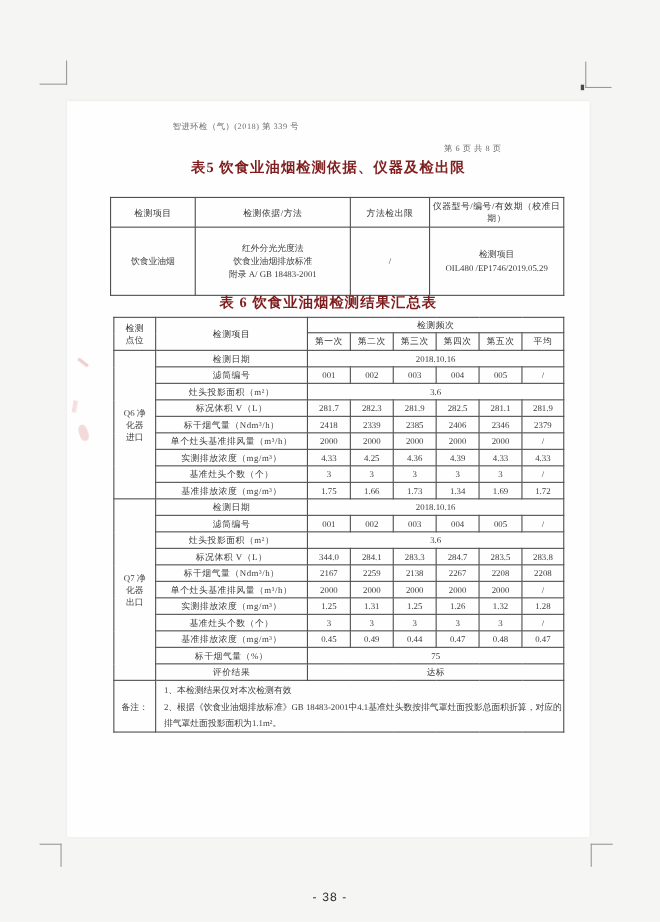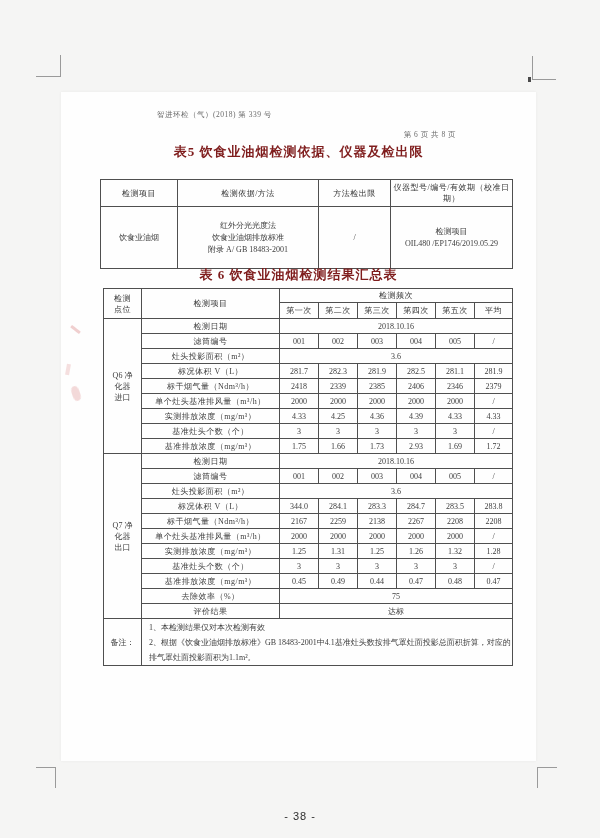--- a/index.html
+++ b/index.html
@@ -222,21 +222,21 @@
         <td>3</td>
         <td>3</td>
         <td>3</td>
         <td>/</td>
       </tr>
       <tr>
         <td class="label-cell">基准排放浓度（mg/m³）</td>
         <td>1.75</td>
         <td>1.66</td>
         <td>1.73</td>
-        <td>2.93</td>
+        <td>1.34</td>
         <td>1.69</td>
         <td>1.72</td>
       </tr>
 
       <tr>
         <td rowspan="11" class="point-cell">
           <div>Q7 净</div>
           <div>化器</div>
           <div>出口</div>
         </td>
@@ -304,21 +304,21 @@
       <tr>
         <td class="label-cell">基准排放浓度（mg/m³）</td>
         <td>0.45</td>
         <td>0.49</td>
         <td>0.44</td>
         <td>0.47</td>
         <td>0.48</td>
         <td>0.47</td>
       </tr>
       <tr>
-        <td class="label-cell">去除效率（%）</td>
+        <td class="label-cell">标干烟气量（%）</td>
         <td colspan="6">75</td>
       </tr>
       <tr>
         <td class="label-cell">评价结果</td>
         <td colspan="6">达标</td>
       </tr>
 
       <tr class="note-row">
         <td>备注：</td>
         <td colspan="7" class="note-content">

